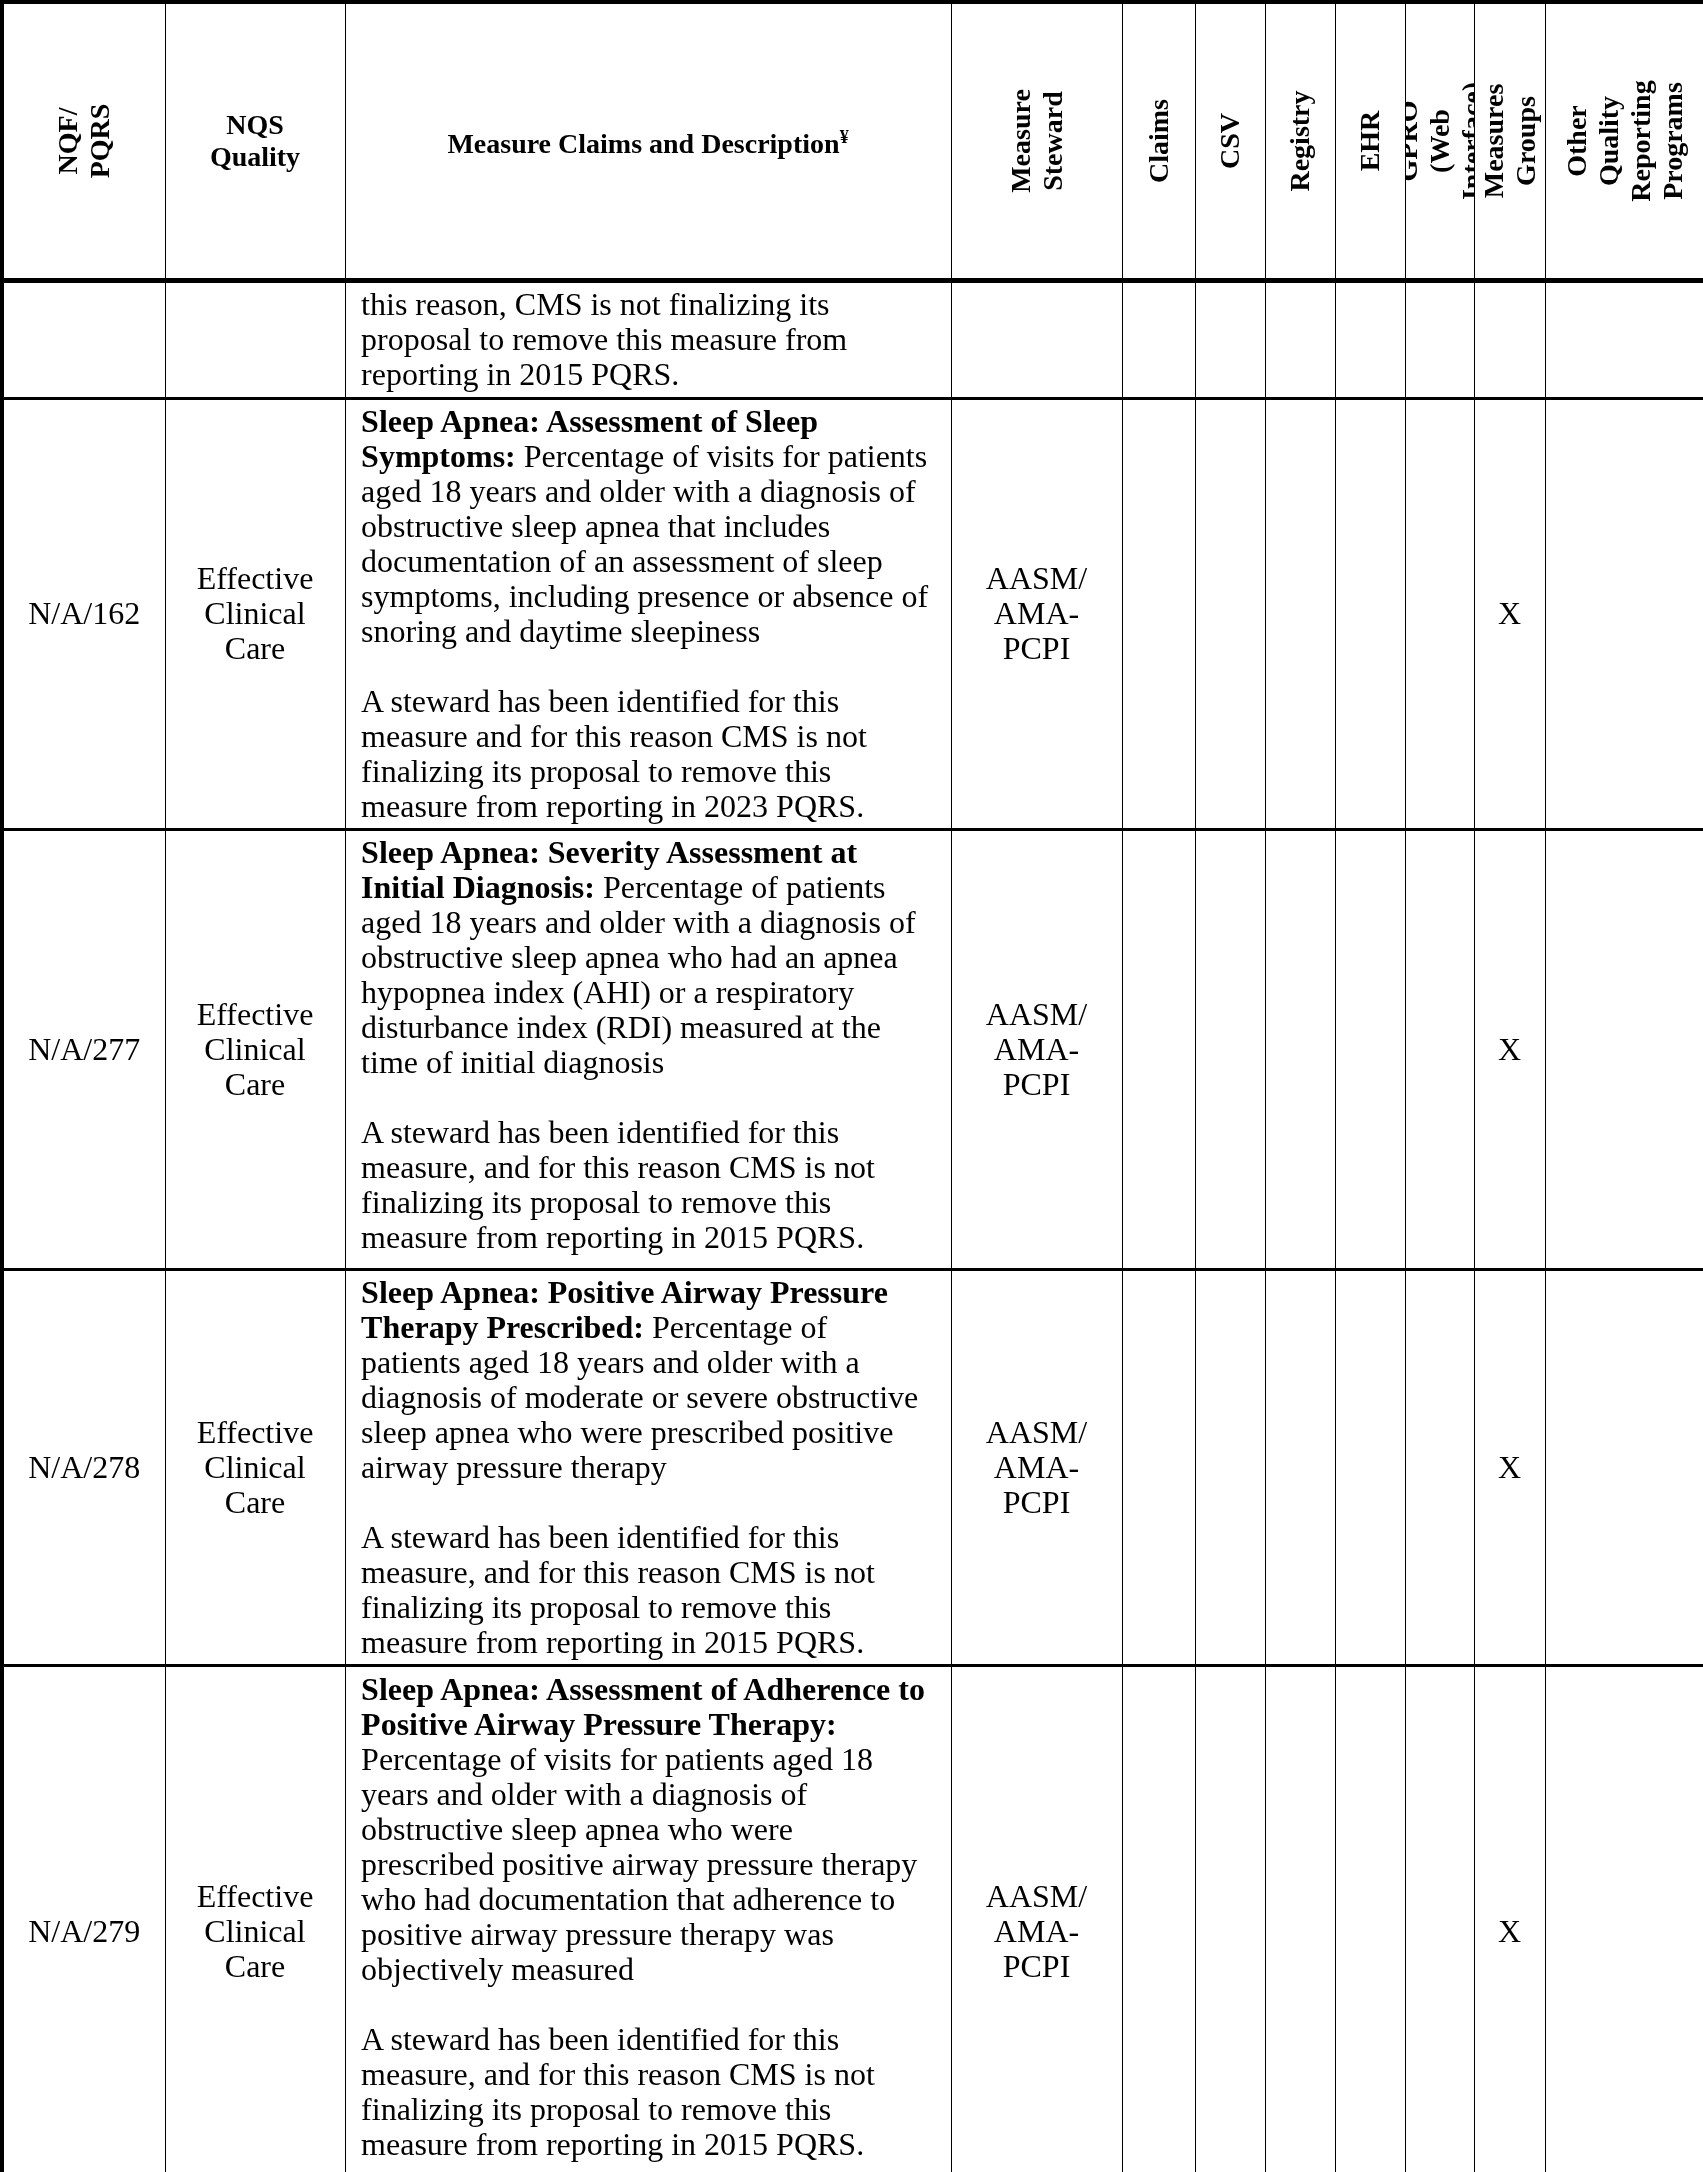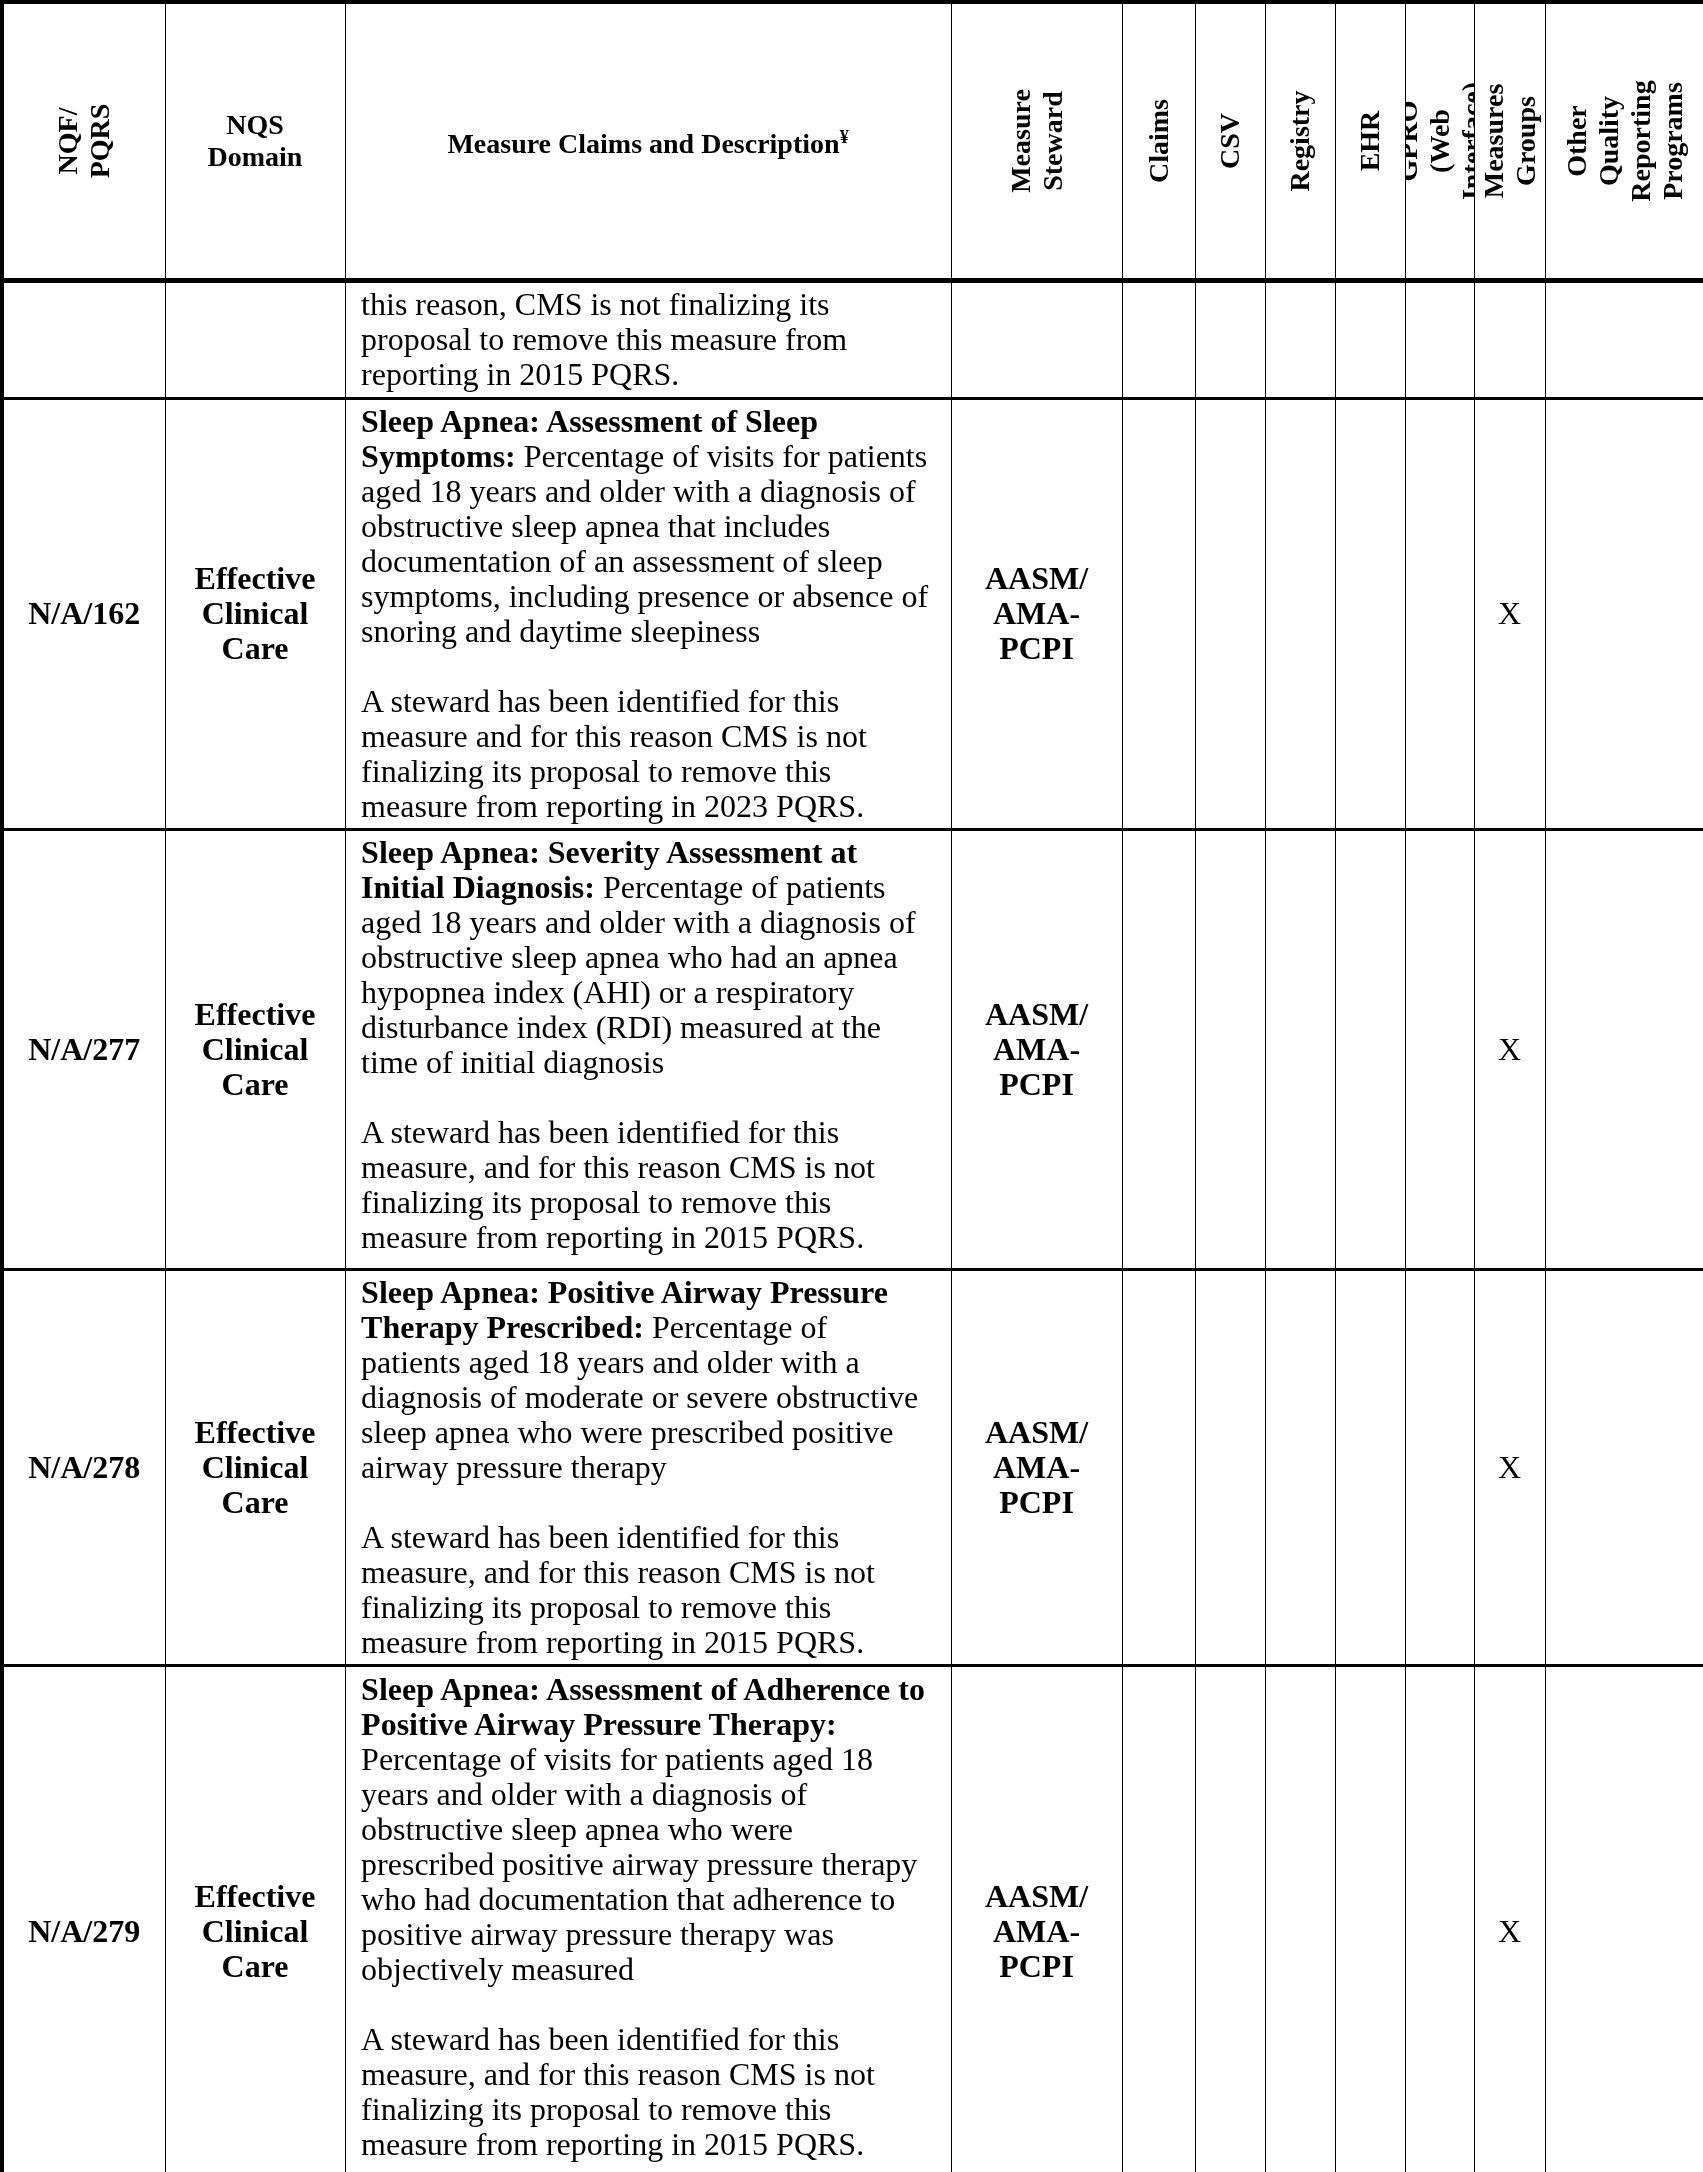--- a/index.html
+++ b/index.html
@@ -47,21 +47,21 @@
   .hplain { white-space: pre-line; text-align: center; }
   .htitle { font-size: 29px; }
   .htitle sup { font-size: 18px; vertical-align: super; }
   
   td {
     font-size: 32px;
     line-height: 35px;
     vertical-align: middle;
     text-align: center;
   }
-  td.c-pre { white-space: pre-line; font-weight: bold; }
+  td.c-pre { white-space: pre-line; }
   td.c-title {
     text-align: left;
     vertical-align: top;
     padding: 4.3px 19px 4.3px 15.6px;
   }
   .mpara { margin: 0; }
   .mtitle { font-weight: bold; }
   .mnote { margin: 35px 0 0 0; }
   .mnote:empty { display: none; margin: 0; }
   
@@ -91,21 +91,21 @@
     </colgroup>
 
     <tbody>
         <tr class="hdr">
       <th>
             <div class="rot">NQF/
 PQRS</div>
           </th>
       <th>
             <div class="hplain">NQS
-Domain</div>
+Quality</div>
           </th>
       <th class="htitle"><span>Measure Claims and Description</span><sup>¥</sup></th>
       <th>
             <div class="rot">Measure Steward</div>
           </th>
       <th>
             <div class="rot">Claims</div>
           </th>
       <th>
             <div class="rot">CSV</div>

